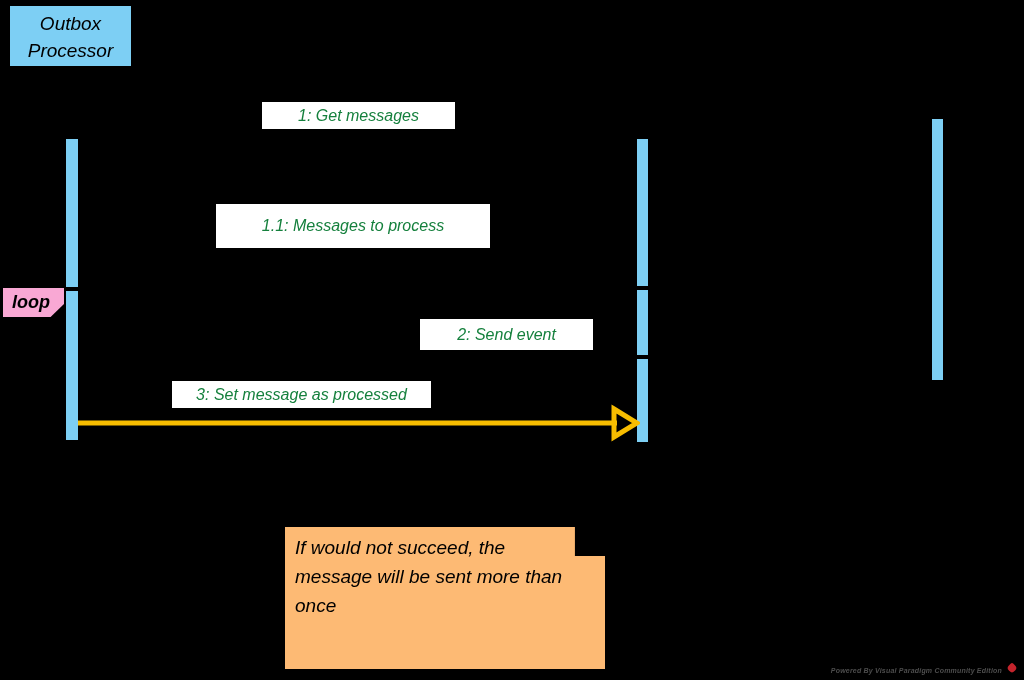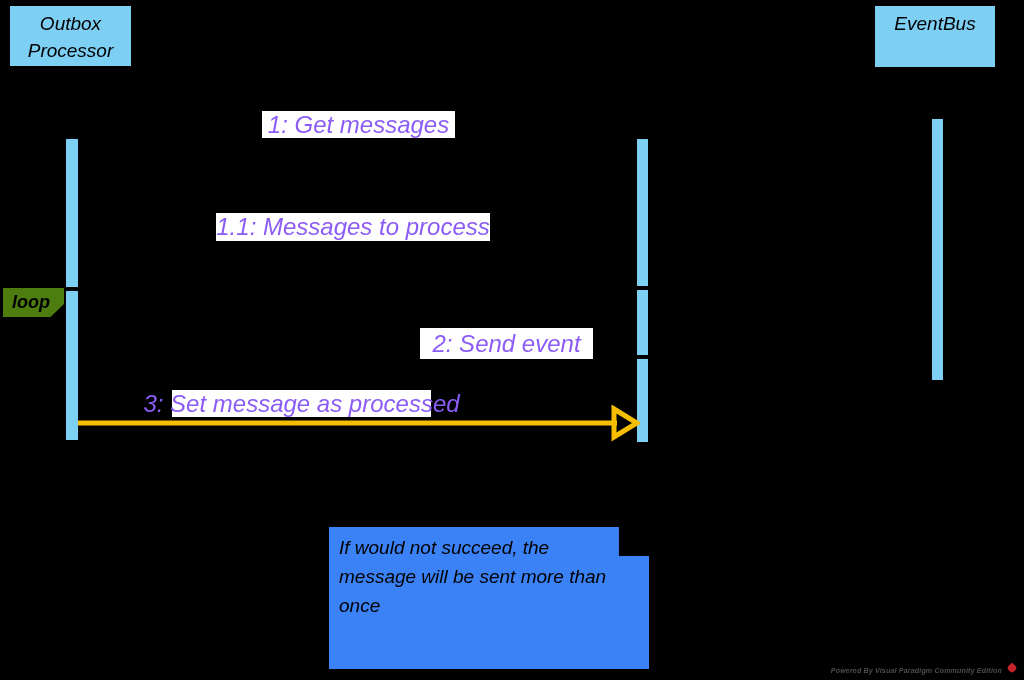--- a/index.html
+++ b/index.html
@@ -36,55 +36,53 @@
   #bar-op-1 { left: 65px;  top: 138px; width: 14px; height: 150px; }
   #bar-op-2 { left: 65px;  top: 290px; width: 14px; height: 151px; }
   #bar-ob-1 { left: 636px; top: 138px; width: 13px; height: 149px; }
   #bar-ob-2 { left: 636px; top: 289px; width: 13px; height: 67px; }
   #bar-ob-3 { left: 636px; top: 358px; width: 13px; height: 85px; }
   #bar-eb-1 { left: 931px; top: 118px; width: 13px; height: 263px; }
 
   .msg-label {
     position: absolute;
     background: #FFFFFF;
-    color: #8b5cf6;
-    font-size: 24px;
+    color: #15803d;
+    font-size: 16px;
     display: flex;
     align-items: center;
     justify-content: center;
     white-space: nowrap;
-    margin-top: 9px;
   }
   #msg1 { left: 262px; top: 102px; width: 193px; height: 27px; }
-  #msg2 { left: 216px; top: 204px; width: 274px; height: 28px; }
+  #msg2 { left: 216px; top: 204px; width: 274px; height: 44px; }
   #msg3 { left: 420px; top: 319px; width: 173px; height: 31px; }
   #msg4 { left: 172px; top: 381px; width: 259px; height: 27px; }
 
   #loop-label {
     position: absolute;
     left: 3px; top: 288px; width: 61px; height: 29px;
-    background: #4d7c0f;
+    background: #f9a8d4;
     clip-path: polygon(0 0, 100% 0, 100% 55%, 78% 100%, 0 100%);
     color: #000;
     font-size: 18px;
     font-weight: bold;
     display: flex;
     align-items: center;
     padding-left: 9px;
     box-sizing: border-box;
   }
 
   #arrow3-svg { position: absolute; left: 78px; top: 404px; }
 
   #note {
     position: absolute;
     left: 285px; top: 527px; width: 320px; height: 142px;
-    background: #3b82f6;
+    background: #fdba74;
     clip-path: polygon(0 0, 90.6% 0, 90.6% 20.4%, 100% 20.4%, 100% 100%, 0 100%);
-    margin-left: 44px;
   }
   #note-text {
     position: absolute;
     left: 10px; top: 6px;
     width: 282px;
     color: #000;
     font-size: 19px;
     line-height: 29px;
   }
 
@@ -105,21 +103,20 @@
     border-radius: 2px 45% 45% 45%;
     transform: rotate(45deg);
   }
 </style>
 </head>
 <body>
 
 <div id="canvas">
 
   <div class="participant" id="participant-outbox-processor">Outbox Processor</div>
-  <div class="participant" id="participant-eventbus">EventBus</div>
 
   <div class="activation-bar" id="bar-op-1"></div>
   <div class="activation-bar" id="bar-op-2"></div>
   <div class="activation-bar" id="bar-ob-1"></div>
   <div class="activation-bar" id="bar-ob-2"></div>
   <div class="activation-bar" id="bar-ob-3"></div>
   <div class="activation-bar" id="bar-eb-1"></div>
 
   <div id="loop-label">loop</div>
 

